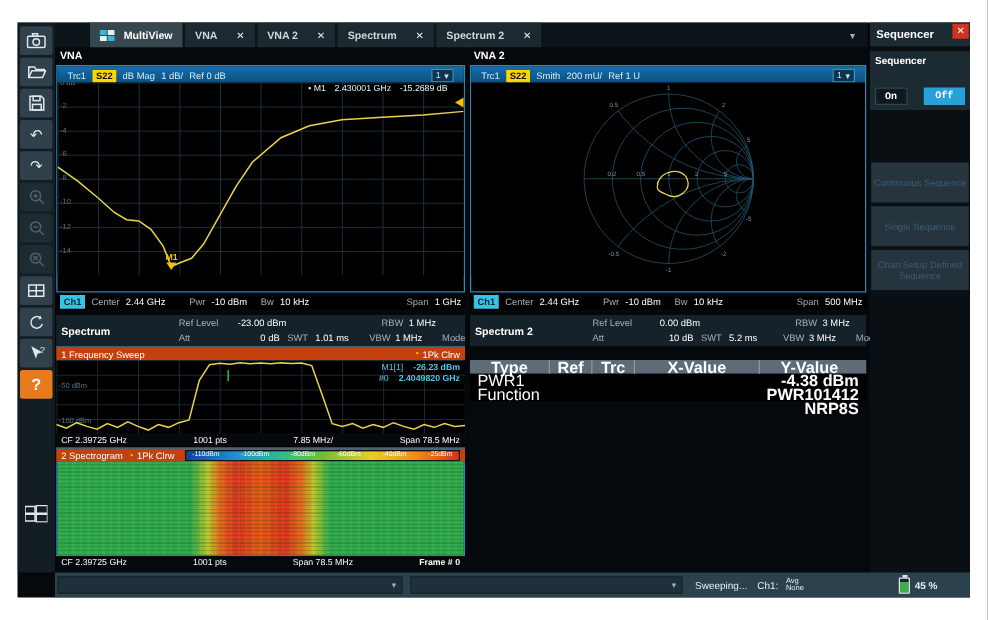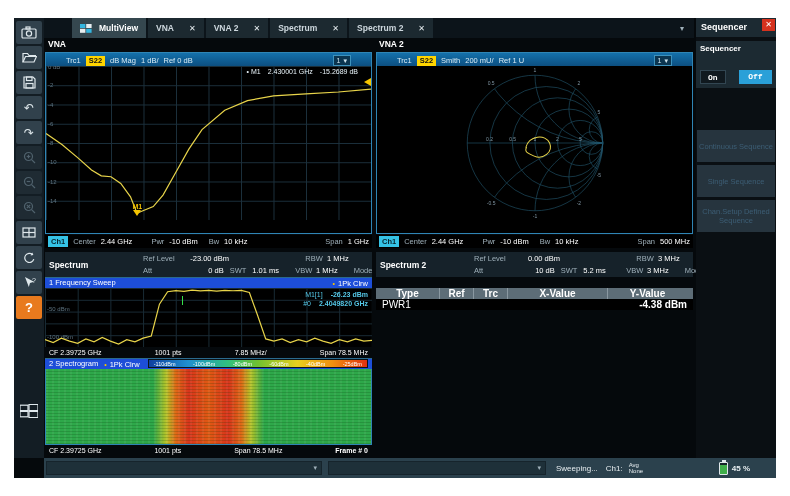--- a/index.html
+++ b/index.html
@@ -29,21 +29,21 @@
   
   .quad{position:absolute;background:#05090c;}
   #q-vna{left:30px;top:20px;width:329px;height:210px;}
   #q-vna2{left:361px;top:20px;width:319px;height:210px;}
   #q-spec{left:30px;top:232px;width:329px;height:208px;}
   #q-spec2{left:361px;top:232px;width:319px;height:208px;}
 
   .wtitle{height:13px;line-height:13px;padding-left:4px;color:#fff;font-size:8.5px;font-weight:bold;}
   .vna-box{position:absolute;left:1px;top:14px;right:1px;bottom:14px;border:1px solid #2f85b5;background:#000;}
   .trace-bar{height:15px;background:linear-gradient(#1470ab,#0b4a7a);display:flex;align-items:center;
-    gap:5px;padding:0 20px;font-size:7.5px;color:#d8ecf6;}
+    gap:5px;padding:0 8px;font-size:7.5px;color:#d8ecf6;}
   .badge{background:#ffd500;color:#111;font-weight:bold;padding:0 3px;height:10px;line-height:10px;flex:none;}
   .win-select{margin-left:auto;background:#0b3550;border:1px solid #3d92bd;color:#cfe4ee;
     font-size:7px;padding:0 3px;height:11px;display:flex;gap:3px;align-items:center;}
   .graph{position:absolute;left:0;top:13px;right:0;bottom:13px;background:#000;
     background-image:linear-gradient(to right,#1b2f3b 1px,transparent 1px),
                      linear-gradient(to bottom,#1b2f3b 1px,transparent 1px);
     background-size:calc(100%/10) calc(100%/8);overflow:hidden;}
   .trace-svg{position:absolute;left:0;top:0;width:100%;height:100%;}
   .trace-svg polyline{stroke:#e8d44a;stroke-width:1.2;fill:none;vector-effect:non-scaling-stroke;}
   .marker-readout{position:absolute;top:2px;right:13px;font-size:7px;color:#e9f4fa;display:flex;gap:7px;white-space:nowrap;}
@@ -65,21 +65,21 @@
     display:flex;align-items:center;font-size:7.5px;}
   .spec-title{width:58px;padding-left:4px;color:#fff;font-size:8.5px;font-weight:bold;flex:none;}
   .spec-rows{flex:1;display:flex;flex-direction:column;gap:1px;}
   .spec-row{display:flex;height:11px;line-height:11px;}
   .hl{color:#9fb0ba;}
   .hv{color:#fff;}
   .wA{width:40px;margin-left:40px;} .vA{width:52px;text-align:right;padding-right:6px;}
   .wB{width:24px;} .vB{width:42px;}
   .wC{width:26px;text-align:center;} .vC{width:40px;}
   .wD{width:28px;}
-  .win-bar{position:absolute;left:1px;right:1px;height:11px;background:#1d4ed8;display:flex;
+  .win-bar{position:absolute;left:1px;right:1px;height:11px;background:#c2410c;display:flex;align-items:center;
     font-size:7.5px;color:#fff;padding:0 4px;gap:4px;border-top:1px solid #2a6a8e;}
   .legend{margin-left:auto;display:flex;gap:3px;align-items:center;}
   .bullet{color:#f5c400;font-size:7px;}
   .axis-bar{position:absolute;left:1px;right:1px;height:11px;background:#05090c;display:flex;align-items:center;
     justify-content:space-between;font-size:7px;color:#fff;padding:0 4px;}
   .sweep-graph{position:absolute;left:1px;right:1px;background:#000;
     background-image:linear-gradient(to right,#182a34 1px,transparent 1px),
                      linear-gradient(to bottom,#182a34 1px,transparent 1px);
     background-size:calc(100%/10) calc(100%/5);overflow:hidden;}
   .spec-marker{position:absolute;top:2px;right:4px;font-size:7px;color:#55c8e8;text-align:right;line-height:9px;}
@@ -88,21 +88,21 @@
   .colorbar{flex:1;height:9px;margin-left:4px;border:1px solid #0a141a;display:flex;align-items:center;
     justify-content:space-between;padding:0 5px;font-size:5.5px;color:#fff;
     background:linear-gradient(90deg,#1040a0,#2090d0 18%,#30c080 36%,#70c030 50%,#e8d020 68%,#f09010 84%,#e03010 100%);}
   .sgram{position:absolute;left:1px;right:1px;overflow:hidden;border:1px solid #2f85b5;border-top:none;
     background:
       repeating-linear-gradient(0deg,rgba(0,50,0,.18) 0 1px,transparent 1px 3px),
       repeating-linear-gradient(90deg,rgba(255,255,255,.05) 0 2px,transparent 2px 6px),
       linear-gradient(90deg,#2ea84a 0%,#2ea84a 33%,#b8c42a 37%,#e06818 40%,#d8341c 44%,#e05a14 50%,#d8341c 56%,#e06818 60%,#b8c42a 63%,#2ea84a 67%,#2ea84a 100%);}
 
   
-  .mtable{position:absolute;left:1px;right:1px;font-size:10px;color:#fff;}
+  .mtable{position:absolute;left:1px;right:1px;font-size:13px;color:#fff;}
   .mt-head{display:flex;background:#5d6d77;font-weight:bold;height:11px;line-height:11px;}
   .mt-head span{border-right:1px solid #8a98a1;text-align:center;}
   .mt-row{display:flex;height:11px;line-height:11px;background:#000;}
   .c-type{width:64px;padding-left:6px;text-align:left;}
   .c-ref{width:34px;} .c-trc{width:34px;} .c-x{width:100px;}
   .c-y{flex:1;text-align:right;padding-right:6px;border-right:none !important;}
   .mt-head .c-type{text-align:center;padding-left:0;}
   .mt-row .c-y{font-weight:bold;}
 
   
@@ -479,20 +479,27 @@
         <span class="c-x">X-Value</span>
         <span class="c-y" style="text-align:center">Y-Value</span>
       </div>
       <div class="mt-row">
         <span class="c-type">PWR1</span>
         <span class="c-ref"></span>
         <span class="c-trc"></span>
         <span class="c-x"></span>
         <span class="c-y">-4.38 dBm</span>
       </div>
+      <div class="mt-row">
+        <span class="c-type">Function</span>
+        <span class="c-ref"></span>
+        <span class="c-trc"></span>
+        <span class="c-x"></span>
+        <span class="c-y">PWR101412 NRP8S</span>
+      </div>
     </div>
   </div>
 
   <div id="seq">
     <div class="seq-title">
       <span>Sequencer</span>
       <span class="seq-close">✕</span>
     </div>
     <div class="seq-group">
       <div class="seq-label">Sequencer</div>

